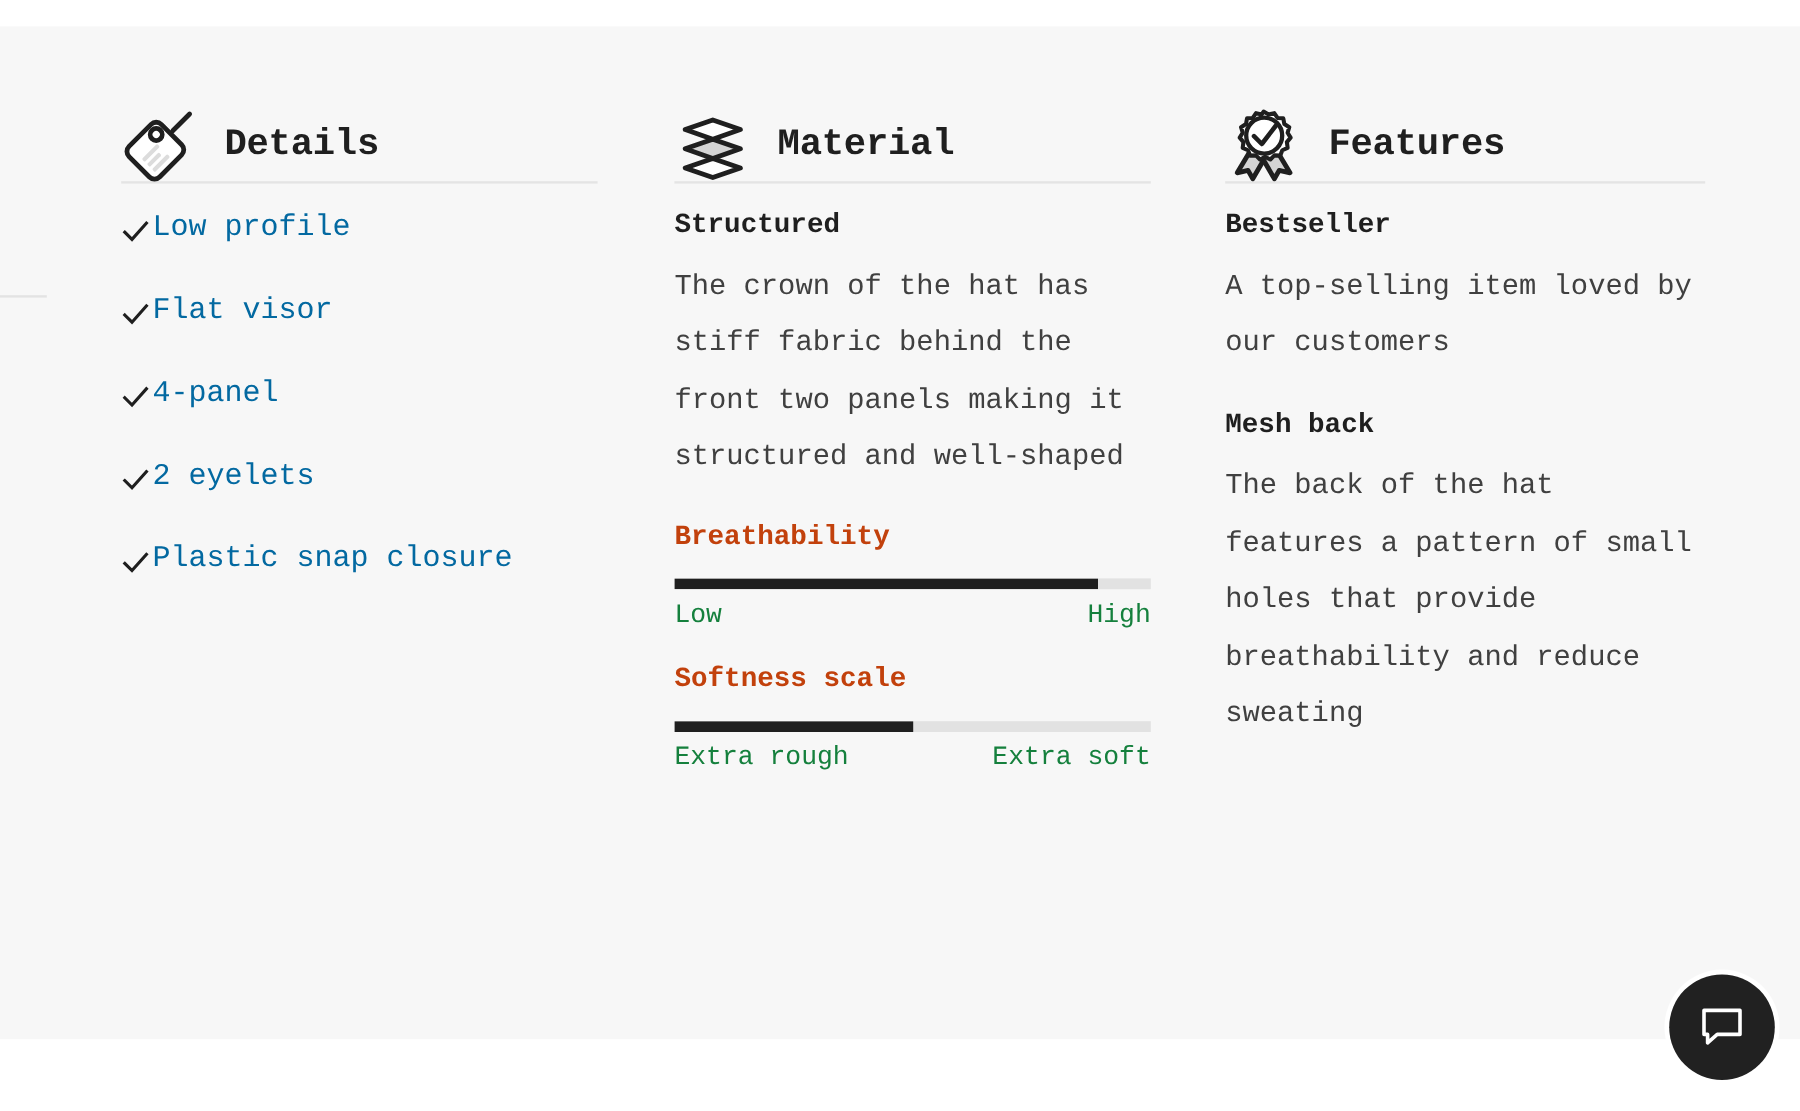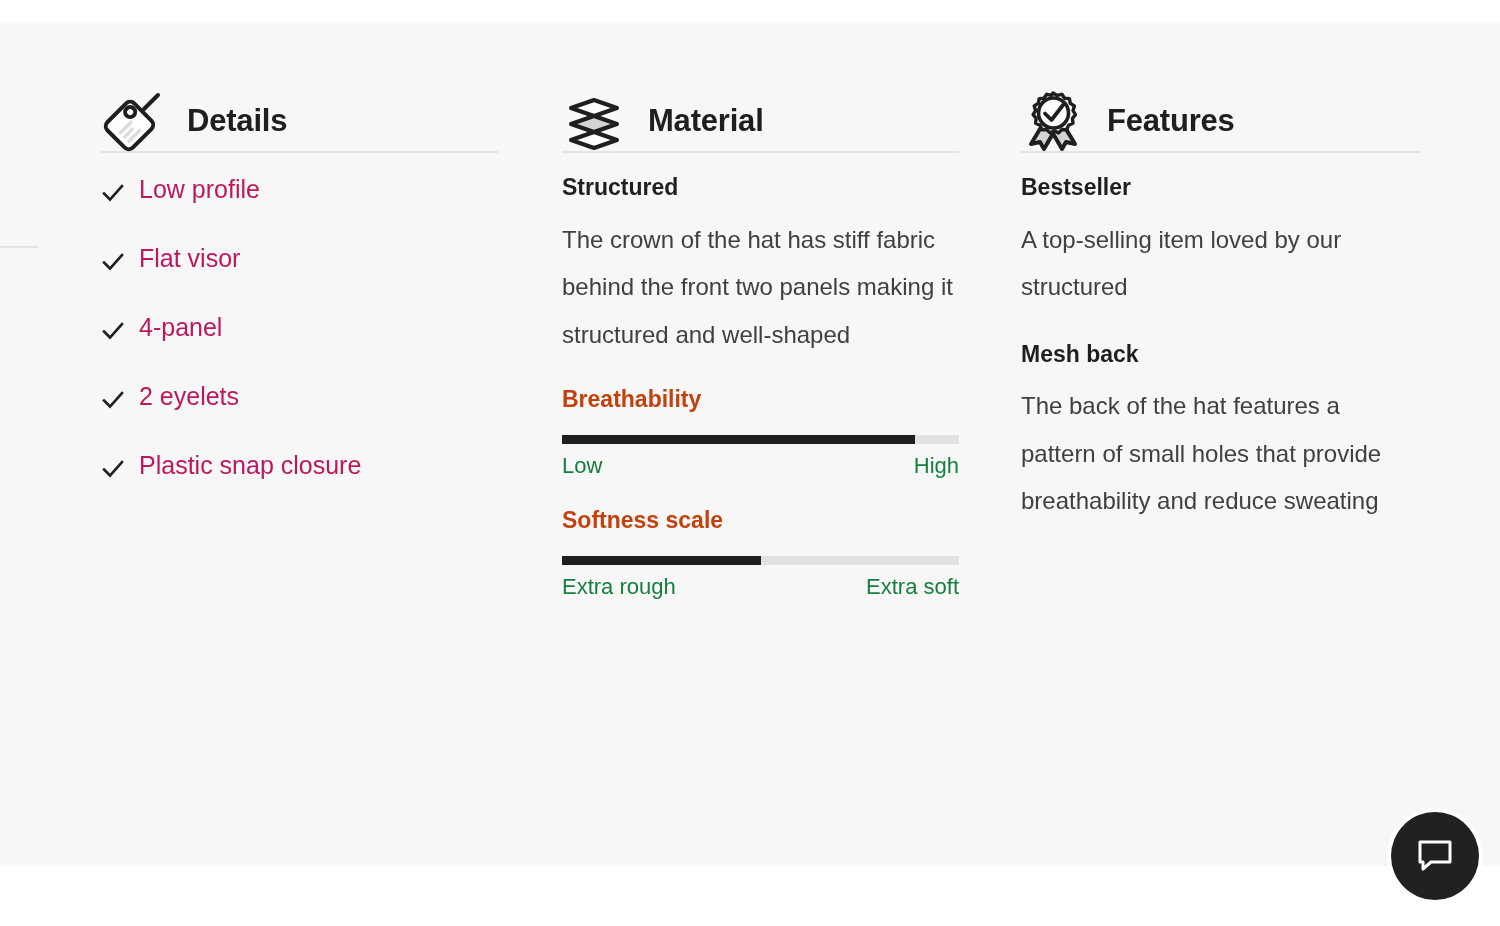--- a/index.html
+++ b/index.html
@@ -35,20 +35,21 @@
     height: 2px;
     background: #e3e3e3;
   }
 
   .columns {
     position: absolute;
     left: 0;
     top: 22px;
     width: 1500px;
     height: 844px;
+    font-family: Liberation Mono, monospace;
   }
   .col {
     position: absolute;
     top: 0;
   }
   .col-details   { left: 101px; width: 397px; }
   .col-material  { left: 562px; width: 397px; }
   .col-features  { left: 1021px; width: 400px; }
 
   .col-head {
@@ -76,23 +77,23 @@
     height: 2px;
     background: #e4e4e4;
     margin-top: 9px;
   }
 
   
   .check-list { list-style: none; margin-top: 24px; }
   .check-item {
     display: flex;
     align-items: flex-end;
-    gap: 14px;
+    gap: 2px;
     font-size: 25px;
-    color: #be185d;
+    color: #0369a1;
     line-height: 1;
     margin-bottom: 44px;
   }
   .check-icon {
     flex: 0 0 24px;
     width: 24px;
     height: 24px;
     position: relative;
     top: 3px;
   }
@@ -291,21 +292,21 @@
             <circle cx="32.5" cy="25" r="15" fill="#ffffff" stroke="#1f1f1f" stroke-width="3.6"></circle>
             <path d="M24 25.5 L30.5 32 L42 17" fill="none" stroke="#1f1f1f" stroke-width="3.8" stroke-linecap="round" stroke-linejoin="round"></path>
           </svg>
         </span>
         <h2 class="col-title">Features</h2>
       </div>
       <div class="col-divider"></div>
 
       <div class="block">
         <h3 class="block-title">Bestseller</h3>
-        <p class="block-body">A top-selling item loved by our structured</p>
+        <p class="block-body">A top-selling item loved by our customers</p>
       </div>
 
       <div class="block">
         <h3 class="block-title">Mesh back</h3>
         <p class="block-body">The back of the hat features a pattern of small holes that provide breathability and reduce sweating</p>
       </div>
     </section>
 
   </div>
 

